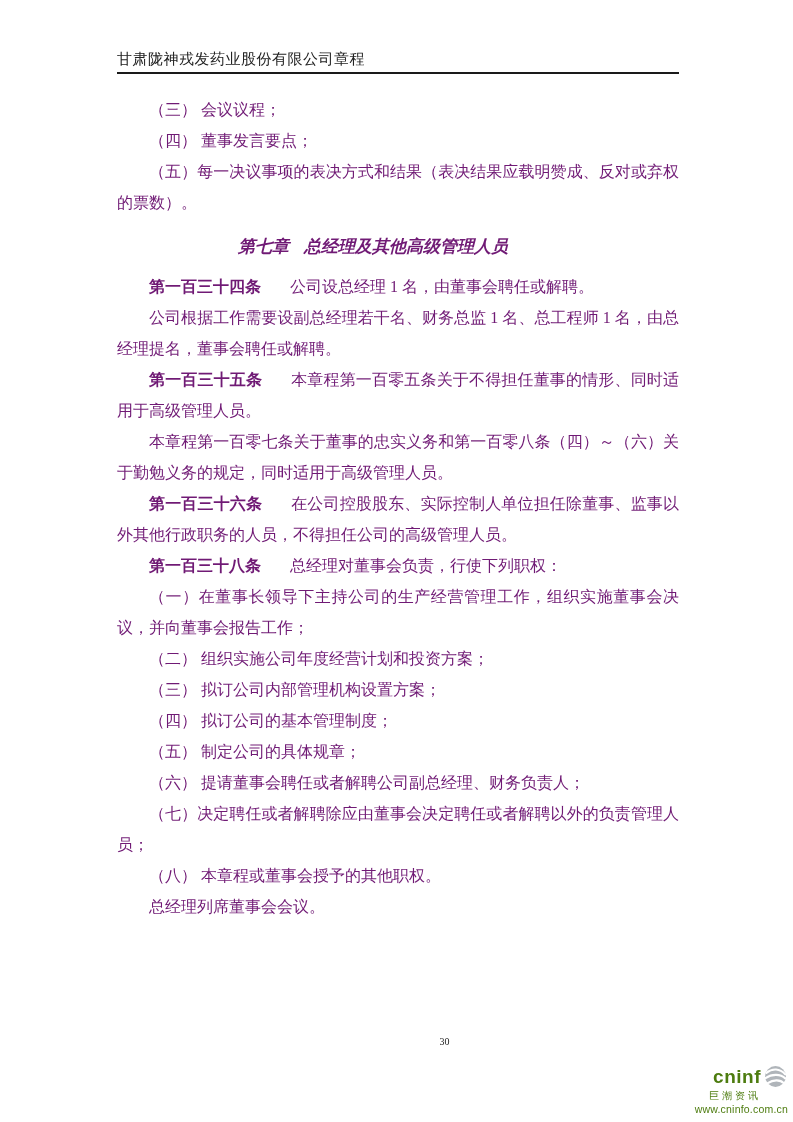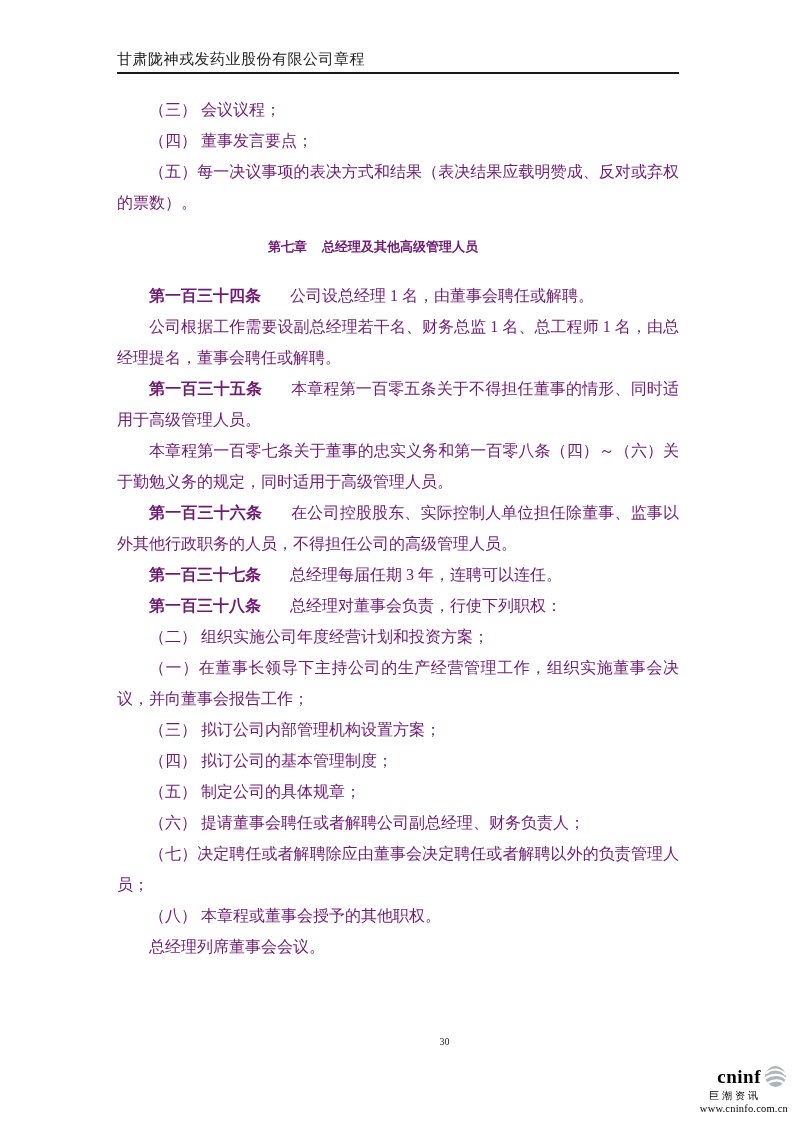--- a/index.html
+++ b/index.html
@@ -23,36 +23,37 @@
   
   .content {
     position:absolute; left:117px; width:562px; top:94px;
     font-size:16px; line-height:31px;
     text-align:justify;
     color:#701a75;
   }
   .para { margin:0; text-indent:32px; }
   .art { font-weight:bold; margin-right:29px; }
   .chapter {
-    margin:13px 50px 18px 0;
+    margin:13px 50px 9px 0;
     text-align:center; text-indent:0;
-    font-size:13px; font-weight:bold;
+    font-size:17px; font-weight:bold;
     line-height:31px;
+    font-style:italic;
   }
   .chapter-no { margin-right:15px; }
   
   .page-number {
     position:absolute; left:0; top:1036px; width:100%;
     text-align:center; font-size:10px; color:#222;padding-left:48px;
   }
   .logo {
     position:absolute; right:5px; top:1064px;
     text-align:right; line-height:1.15;
-    font-family:Liberation Serif, serif;
-    color:#000000;
+    font-family:Liberation Sans, sans-serif;
+    color:#4d7c0f;
   }
   .logo-top { display:flex; align-items:center; justify-content:flex-end; gap:2px; }
   .logo-brand { font-size:19px; font-weight:bold; letter-spacing:0.5px; }
   .logo-icon svg { display:block; }
   .logo-name { font-size:10px; letter-spacing:3px; margin:1px 27px 1px 0; }
   .logo-url { font-size:10.5px; letter-spacing:0.2px; }
 </style>
 </head>
 <body>
 
@@ -69,24 +70,23 @@
 
     <h2 class="chapter">
       <span class="chapter-no">第七章</span><span>总经理及其他高级管理人员</span>
     </h2>
 
     <p class="para"><b class="art">第一百三十四条</b><span>公司设总经理 1 名，由董事会聘任或解聘。</span></p>
     <p class="para"><span>公司根据工作需要设副总经理若干名、财务总监 1 名、总工程师 1 名，由总经理提名，董事会聘任或解聘。</span></p>
     <p class="para"><b class="art">第一百三十五条</b><span>本章程第一百零五条关于不得担任董事的情形、同时适用于高级管理人员。</span></p>
     <p class="para"><span>本章程第一百零七条关于董事的忠实义务和第一百零八条（四）～（六）关于勤勉义务的规定，同时适用于高级管理人员。</span></p>
     <p class="para"><b class="art">第一百三十六条</b><span>在公司控股股东、实际控制人单位担任除董事、监事以外其他行政职务的人员，不得担任公司的高级管理人员。</span></p>
-    <p class="para"><b class="art">第一百三十七条</b><span>总经理每届任期 3 年，连聘可以连任。</span></p>
     <p class="para"><b class="art">第一百三十八条</b><span>总经理对董事会负责，行使下列职权：</span></p>
+    <p class="para"><span>（一）在董事长领导下主持公司的生产经营管理工作，组织实施董事会决议，并向董事会报告工作；</span></p>
     <p class="para"><span>（二） 组织实施公司年度经营计划和投资方案；</span></p>
-    <p class="para"><span>（一）在董事长领导下主持公司的生产经营管理工作，组织实施董事会决议，并向董事会报告工作；</span></p>
     <p class="para"><span>（三） 拟订公司内部管理机构设置方案；</span></p>
     <p class="para"><span>（四） 拟订公司的基本管理制度；</span></p>
     <p class="para"><span>（五） 制定公司的具体规章；</span></p>
     <p class="para"><span>（六） 提请董事会聘任或者解聘公司副总经理、财务负责人；</span></p>
     <p class="para"><span>（七）决定聘任或者解聘除应由董事会决定聘任或者解聘以外的负责管理人员；</span></p>
     <p class="para"><span>（八） 本章程或董事会授予的其他职权。</span></p>
     <p class="para"><span>总经理列席董事会会议。</span></p>
   </div>
 
   <div class="page-number">30</div>

